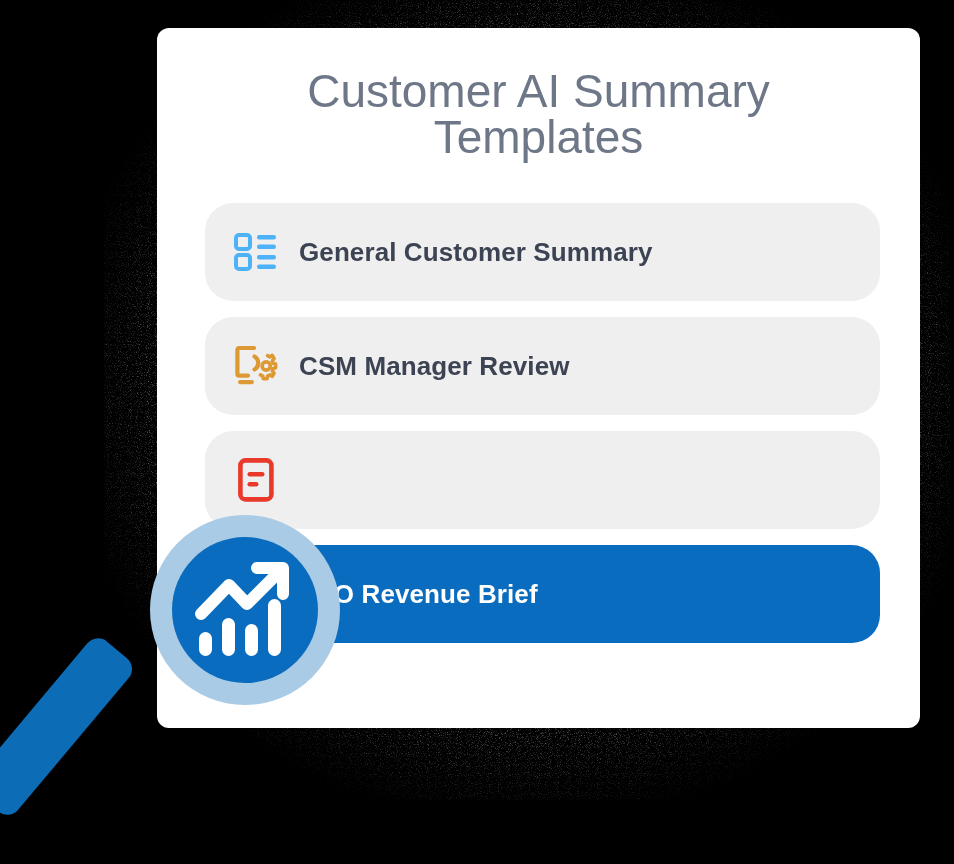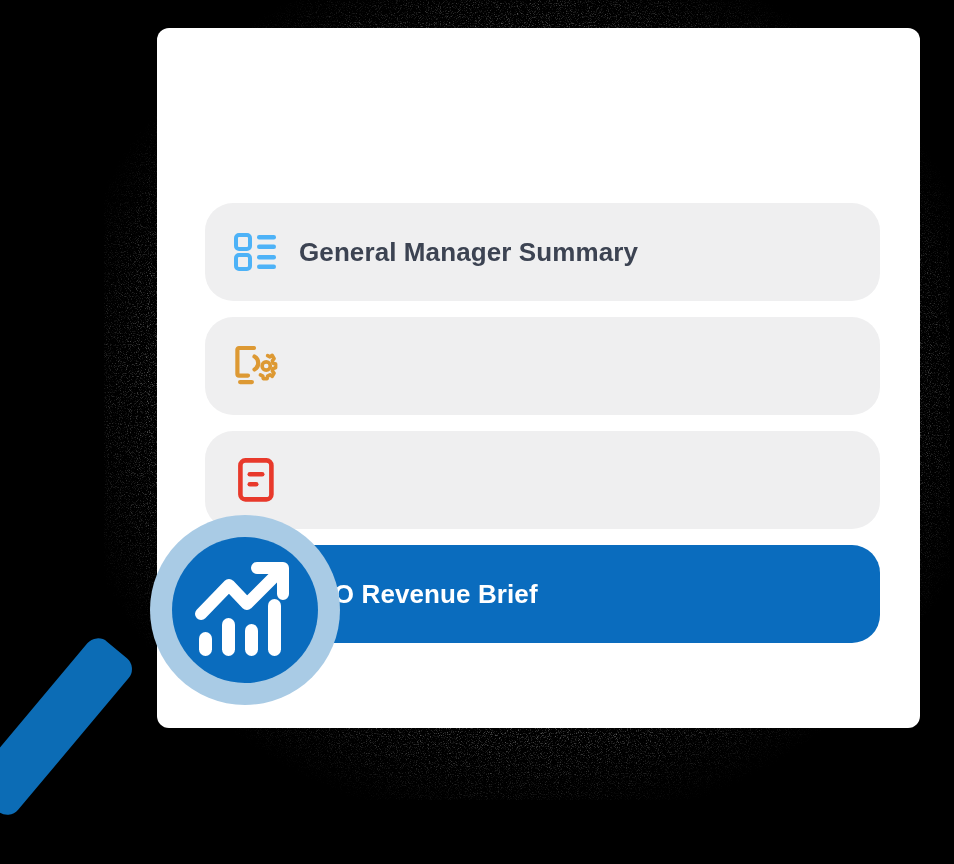--- a/index.html
+++ b/index.html
@@ -160,47 +160,49 @@
         <stop offset="62%" stop-color="#ffffff" stop-opacity="0"></stop>
         <stop offset="76%" stop-color="#ffffff" stop-opacity="1"></stop>
         <stop offset="100%" stop-color="#ffffff" stop-opacity="0"></stop>
       </radialGradient>
     </defs>
     <rect x="0" y="0" width="846" height="800" fill="url(#halofade)" filter="url(#speckle)"></rect>
   </svg>
 
   <div class="card">
 
+    <div class="card-title">Customer AI Summary Templates</div>
 
     <div class="template-list">
 
       <div class="template-row">
         <span class="row-icon">
           <svg width="44" height="38" viewBox="0 0 44 38" fill="none">
             <rect x="2" y="2" width="14" height="14" rx="3" stroke="#4DB2F7" stroke-width="4"></rect>
             <rect x="2" y="22" width="14" height="14" rx="3" stroke="#4DB2F7" stroke-width="4"></rect>
             <rect x="23" y="2" width="19" height="4.4" rx="2.2" fill="#4DB2F7"></rect>
             <rect x="23" y="11.6" width="19" height="4.4" rx="2.2" fill="#4DB2F7"></rect>
             <rect x="23" y="22" width="19" height="4.4" rx="2.2" fill="#4DB2F7"></rect>
             <rect x="23" y="31.6" width="19" height="4.4" rx="2.2" fill="#4DB2F7"></rect>
           </svg>
         </span>
-        <span class="row-label">General Manager Summary</span>
+        <span class="row-label">General Customer Summary</span>
       </div>
 
       <div class="template-row">
         <span class="row-icon">
           <svg width="44" height="42" viewBox="0 0 44 42" fill="none">
             <path d="M20 3 H5 a1.6 1.6 0 0 0 -1.6 1.6 V29 a1.6 1.6 0 0 0 1.6 1.6 H14" stroke="#DD9933" stroke-width="4.2" stroke-linecap="round"></path>
             <rect x="4" y="35" width="16" height="4.2" rx="2.1" fill="#DD9933"></rect>
             <path d="M20.5 11.5 a7.5 7.5 0 0 1 0 13" stroke="#DD9933" stroke-width="4.2" stroke-linecap="round" fill="none"></path>
             <path d="M33.6 10.6 l2.4 1.3 2.2-1.6 1.9 3.3-1.7 2 .6 2.6 2.6 .7 v3.9 l-2.6 .7 -.6 2.6 1.7 2 -1.9 3.3 -2.2-1.6 -2.4 1.3 -.5 2.6 h-3.8 l-.5-2.6 -2.4-1.3" stroke="#DD9933" stroke-width="3.6" stroke-linejoin="round" stroke-linecap="round" fill="none"></path>
             <circle cx="32.2" cy="21" r="4.1" stroke="#DD9933" stroke-width="3.6" fill="none"></circle>
           </svg>
         </span>
+        <span class="row-label">CSM Manager Review</span>
       </div>
 
       <div class="template-row">
         <span class="row-icon">
           <svg width="36" height="44" viewBox="0 0 36 44" fill="none">
             <rect x="2.4" y="2.4" width="31" height="39" rx="5" stroke="#E8392B" stroke-width="4.6"></rect>
             <rect x="9.5" y="14" width="17" height="4.6" rx="2.3" fill="#E8392B"></rect>
             <rect x="9.5" y="24" width="11" height="4.6" rx="2.3" fill="#E8392B"></rect>
           </svg>
         </span>

